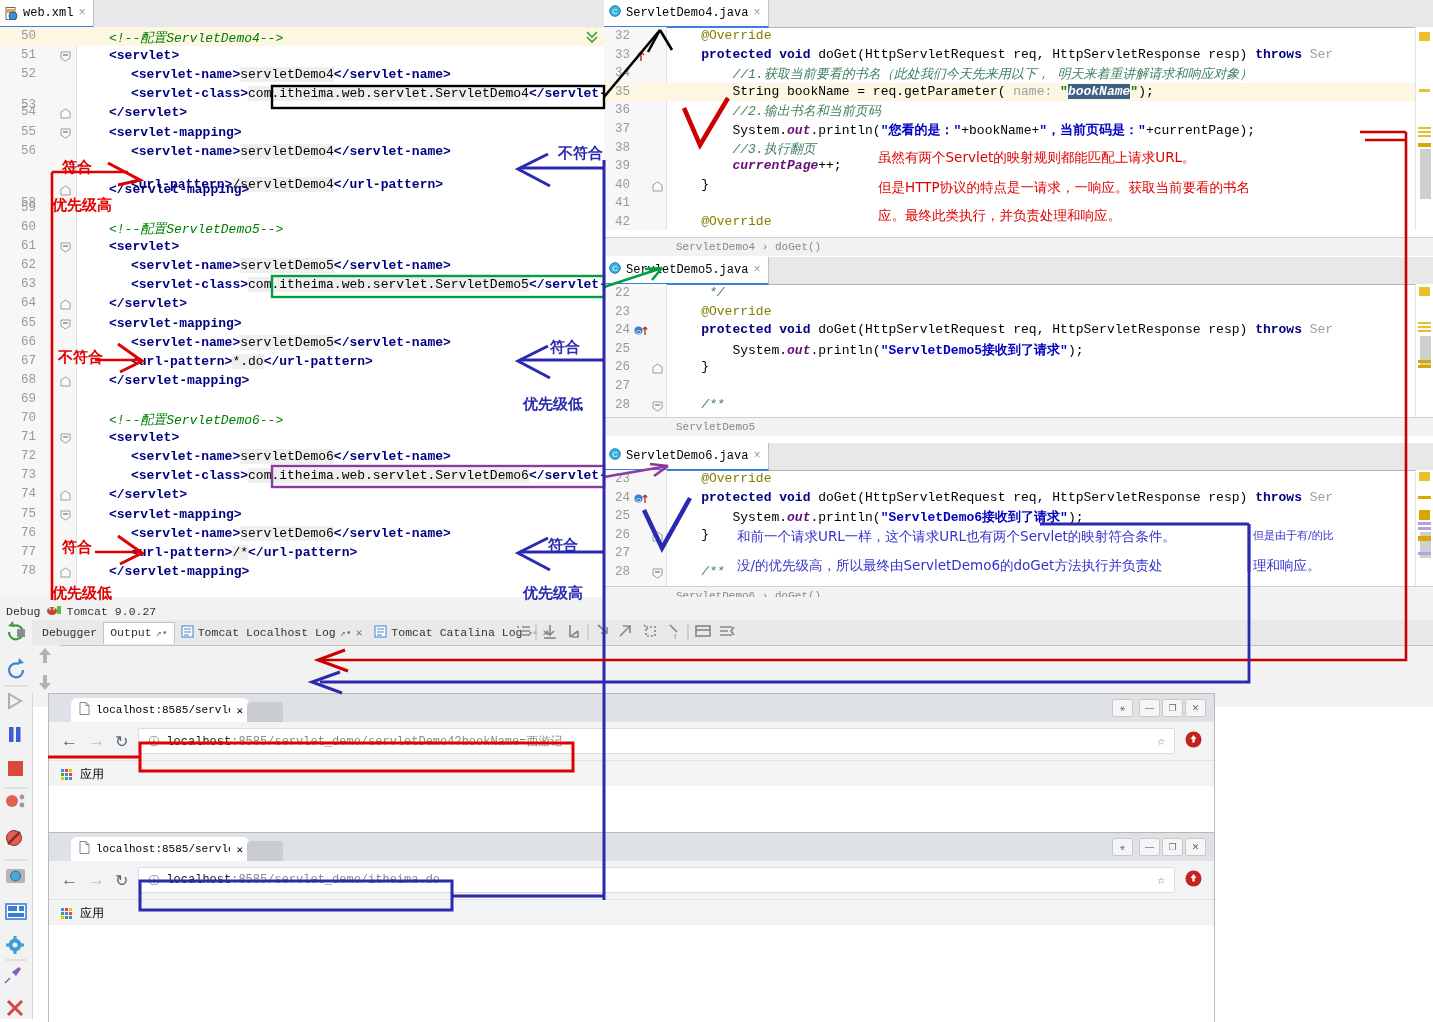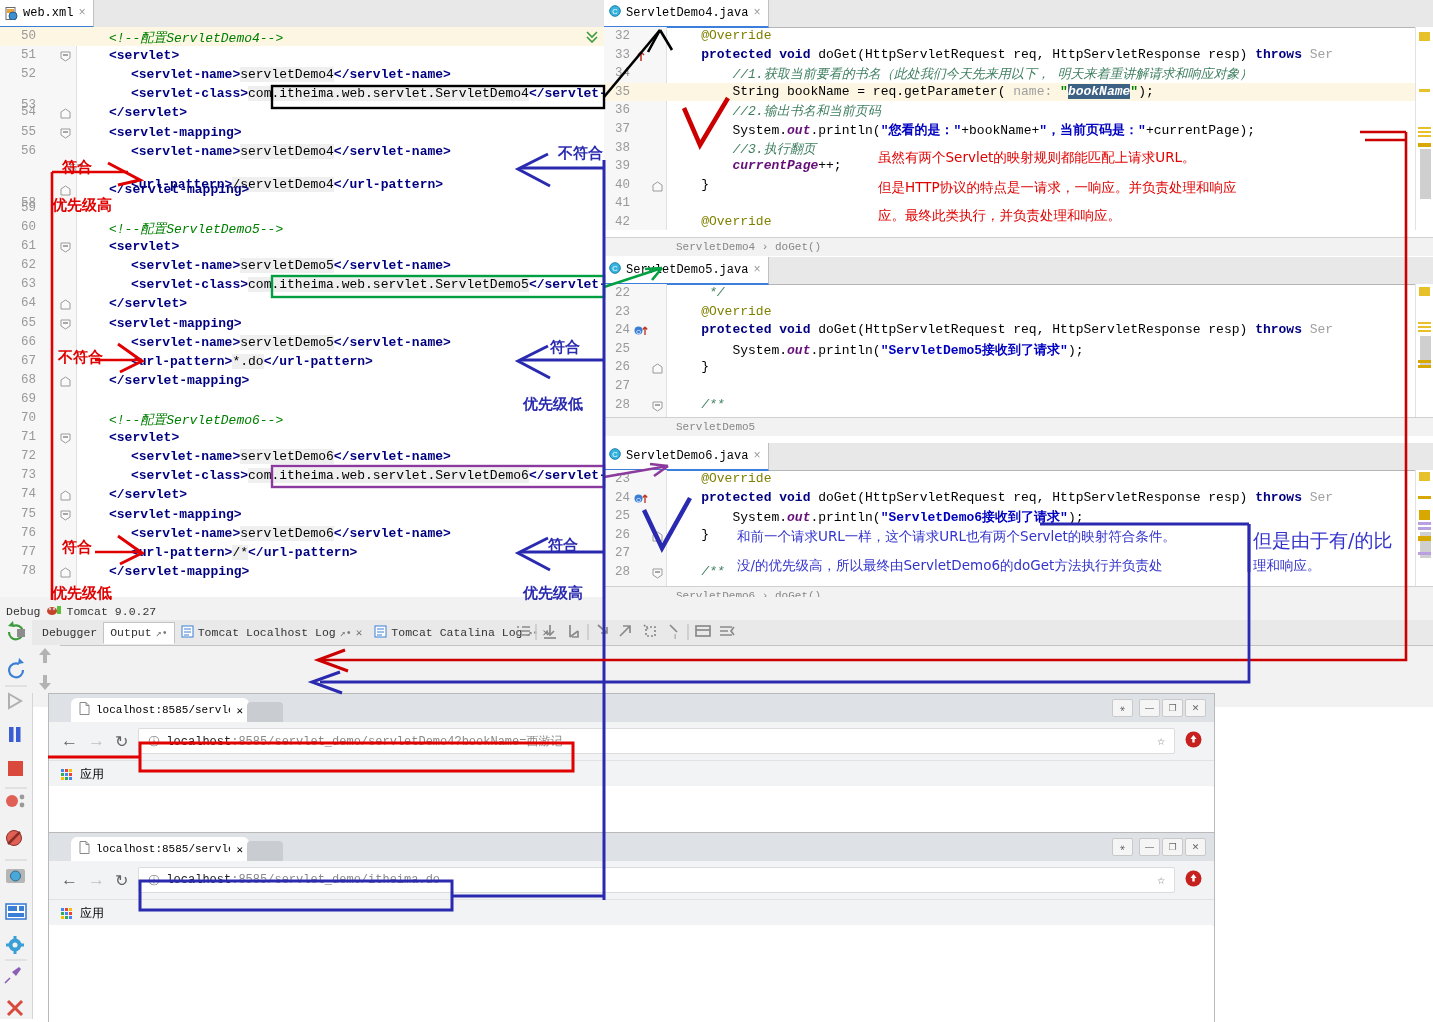--- a/index.html
+++ b/index.html
@@ -846,19 +846,19 @@
     <div class="note" style="left: 58px; top: 348px; color: rgb(224, 0, 0); font-size: 15px;">不符合</div>
     <div class="note" style="left: 550px; top: 338px; color: rgb(42, 42, 176); font-size: 15px;">符合</div>
     <div class="note" style="left: 523px; top: 395px; color: rgb(42, 42, 176); font-size: 15px;">优先级低</div>
     <div class="note" style="left: 62px; top: 538px; color: rgb(224, 0, 0); font-size: 15px;">符合</div>
     <div class="note" style="left: 548px; top: 536px; color: rgb(42, 42, 176); font-size: 15px;">符合</div>
     <div class="note" style="left: 52px; top: 584px; color: rgb(224, 0, 0); font-size: 15px;">优先级低</div>
     <div class="note" style="left: 523px; top: 584px; color: rgb(42, 42, 176); font-size: 15px;">优先级高</div>
   </div>
 <div id="anno-paras">
     <div class="note" style="left: 878px; top: 149px; color: rgb(224, 0, 0); font-size: 13.5px; white-space: nowrap; font-weight: normal;">虽然有两个Servlet的映射规则都能匹配上请求URL。</div>
-    <div class="note" style="left: 878px; top: 179px; color: rgb(224, 0, 0); font-size: 13.5px; white-space: nowrap; font-weight: normal;">但是HTTP协议的特点是一请求，一响应。并负责处理和响应</div>
+    <div class="note" style="left: 878px; top: 179px; color: rgb(224, 0, 0); font-size: 13.5px; white-space: nowrap; font-weight: normal;">但是HTTP协议的特点是一请求，一响应。获取当前要看的书名</div>
     <div class="note" style="left: 878px; top: 207px; color: rgb(224, 0, 0); font-size: 13.5px; white-space: nowrap; font-weight: normal;">应。最终此类执行，并负责处理和响应。</div>
     <div class="note" style="left: 737px; top: 528px; color: rgb(51, 51, 204); font-size: 13.5px; white-space: nowrap; font-weight: normal;">和前一个请求URL一样，这个请求URL也有两个Servlet的映射符合条件。</div>
-    <div class="note" style="left: 1253px; top: 528px; color: rgb(51, 51, 204); font-size: 19px; white-space: nowrap; font-weight: normal;">但是由于有/的比</div>
+    <div class="note" style="left: 1253px; top: 528px; color: rgb(51, 51, 204); font-size: 11px; white-space: nowrap; font-weight: normal;">但是由于有/的比</div>
     <div class="note" style="left: 737px; top: 557px; color: rgb(51, 51, 204); font-size: 13.5px; white-space: nowrap; font-weight: normal;">没/的优先级高，所以最终由ServletDemo6的doGet方法执行并负责处</div>
     <div class="note" style="left: 1253px; top: 557px; color: rgb(51, 51, 204); font-size: 13.5px; white-space: nowrap; font-weight: normal;">理和响应。</div>
   </div>
 
 </body></html>

